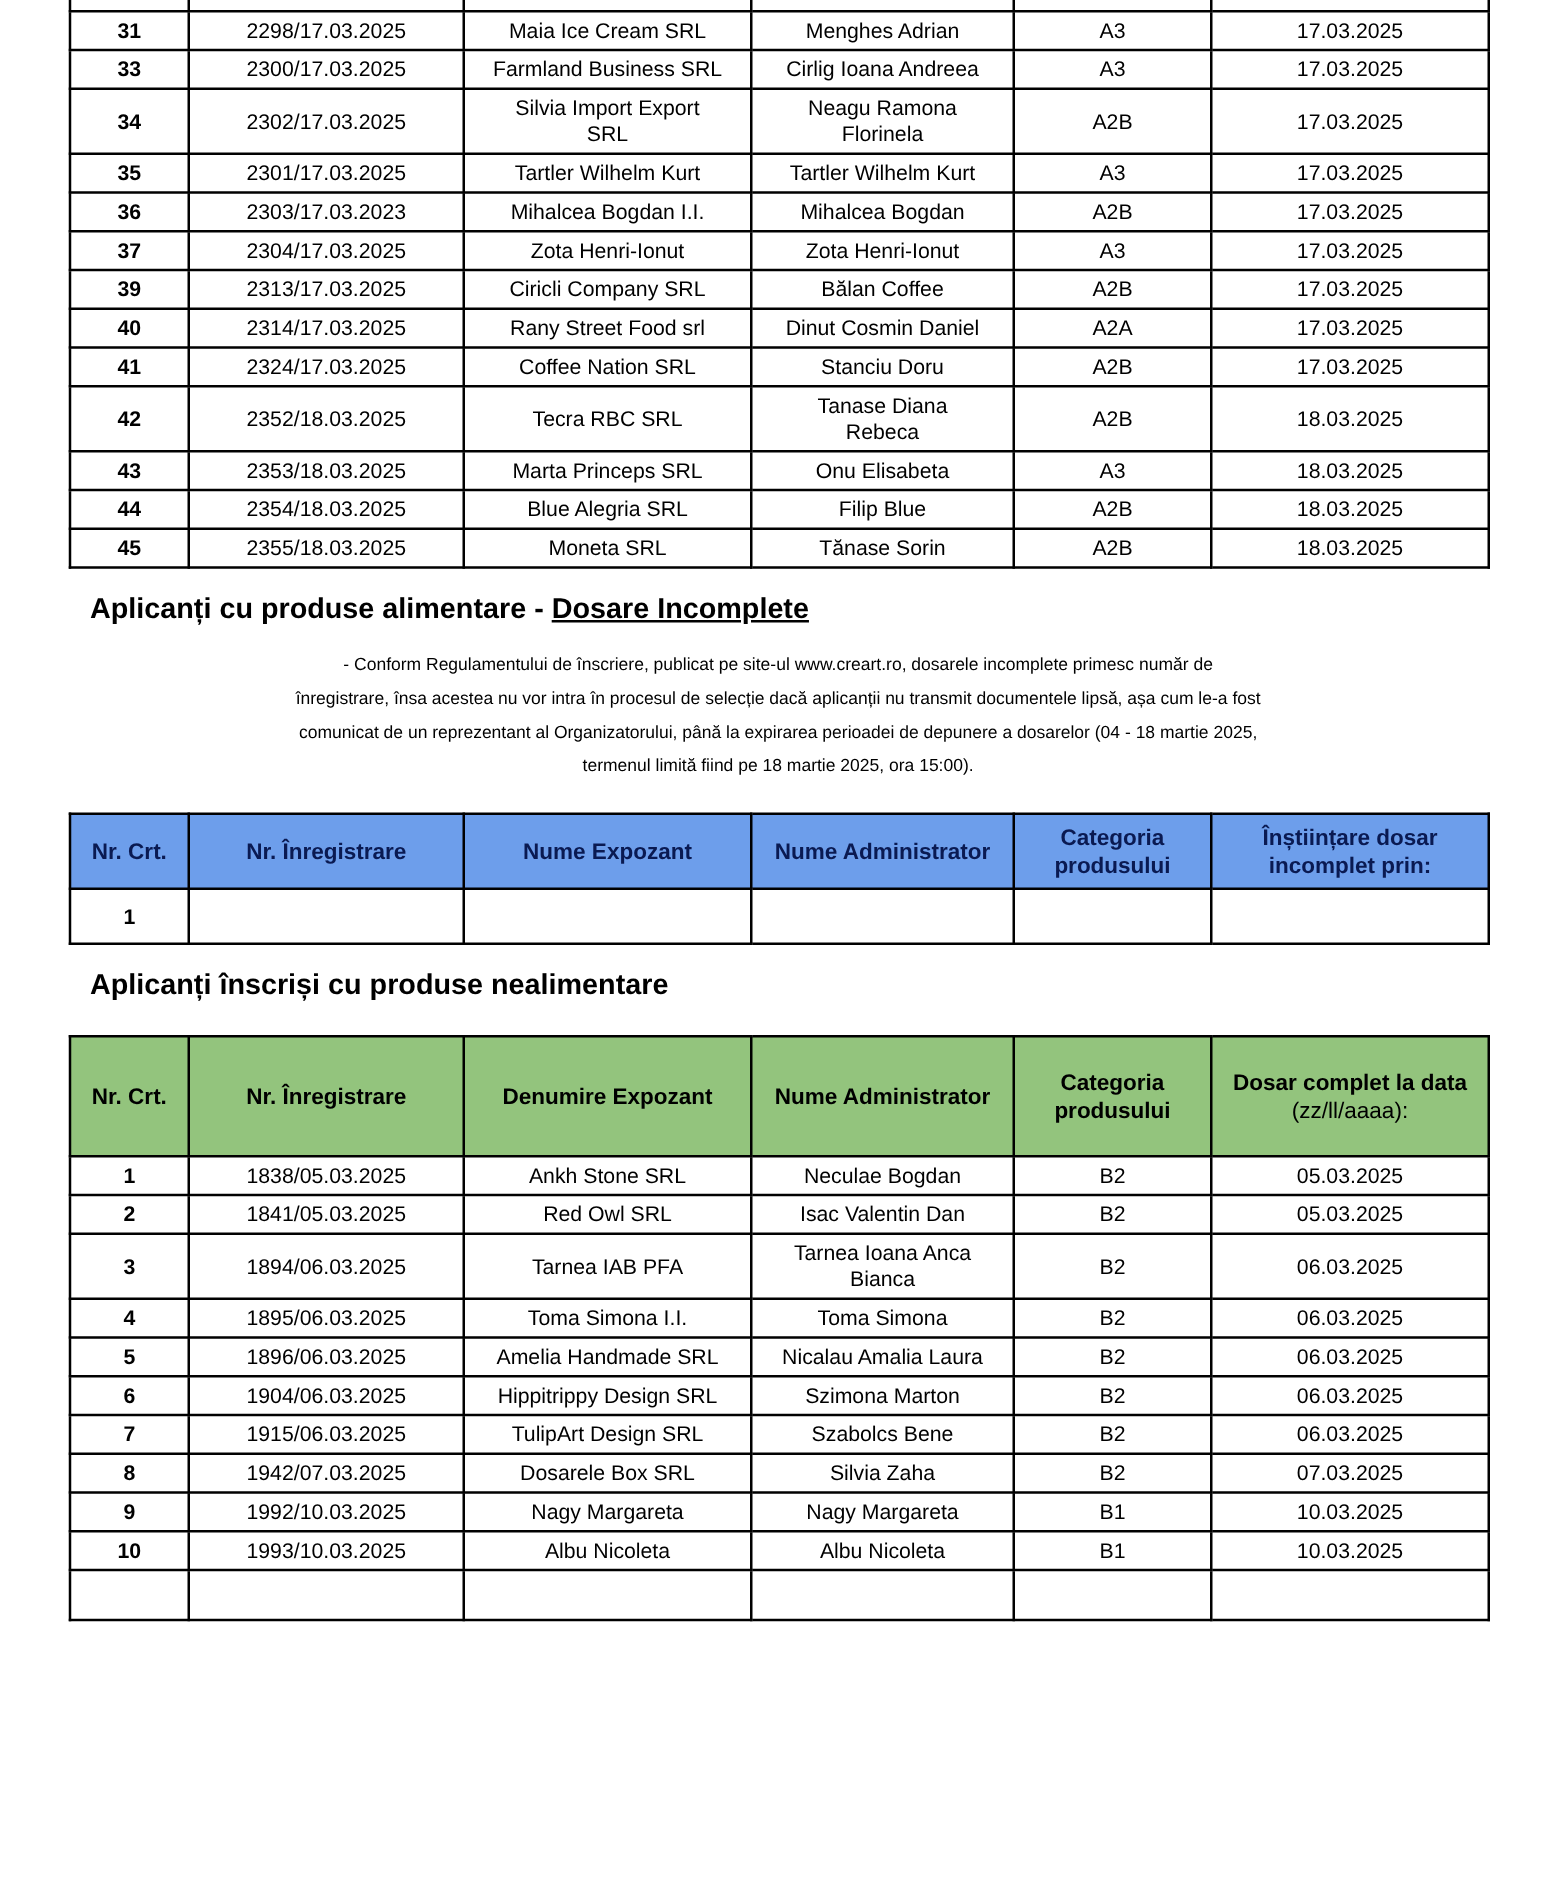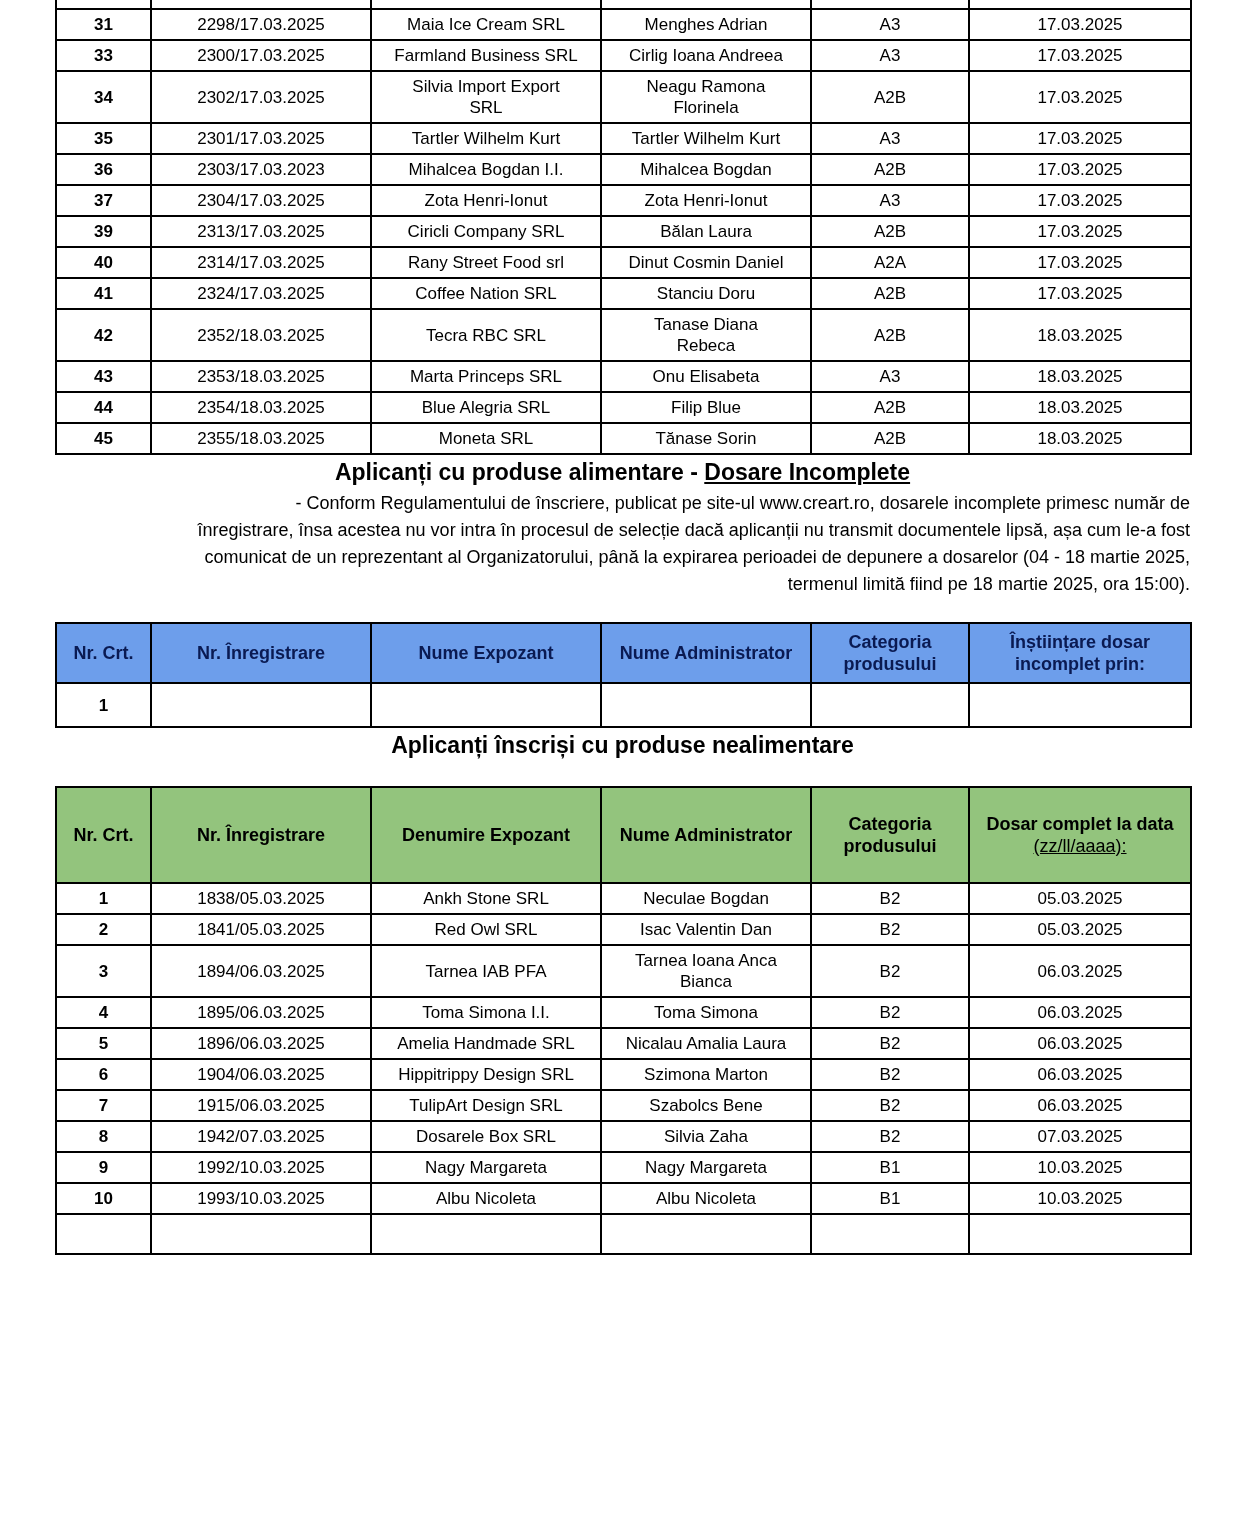--- a/index.html
+++ b/index.html
@@ -35,40 +35,40 @@
 
   table.grid th {
     font-weight: 700;
     font-size: 18px;
     line-height: 22px;
     padding: 7px 4px;
   }
   .blue-head th { background: #6d9eeb; color: #0a1a52; }
   .blue-body td { height: 34px; }
   .green-head th { background: #93c47d; color: #000; }
-  .green-head .sub { display: block; font-weight: 400; text-decoration: underline; }
+  .green-head .sub { display: block; font-weight: 400; }
   .green-head th { height: 80px; }
 
   h2.sec-title {
-    text-align: center;
+    text-align: left;
     font-size: 23px;
     line-height: 29px;
     font-weight: 700;
-    margin: 3px;
+    margin: 17px;
   }
   .title-incomplete { margin-top: 40px; }
   .title-nonfood   { margin-top: 30px; }
   .u { text-decoration: underline; }
 
   p.note {
-    font-size: 18px;
+    font-size: 14px;
     line-height: 27px;
     margin: 0;
     white-space: pre-line;
-    text-align: right;
+    text-align: center;
   }
   .p1 { margin-top: 36px; }
   .p2 { margin-top: 12px; }
 
   .tbl-incomplete { margin-top: 24px; }
   .tbl-nonfood    { margin-top: 26px; }
 </style>
 </head>
 <body>
 
@@ -151,21 +151,21 @@
             <td>Zota Henri-Ionut</td>
             <td>A3</td>
             <td>17.03.2025</td>
           </tr>
 
 
           <tr>
             <td class="c1">39</td>
             <td>2313/17.03.2025</td>
             <td>Ciricli Company SRL</td>
-            <td>Bălan Laura</td>
+            <td>Bălan Coffee</td>
             <td>A2B</td>
             <td>17.03.2025</td>
           </tr>
 
           <tr>
             <td class="c1">40</td>
             <td>2314/17.03.2025</td>
             <td>Rany Street Food srl</td>
             <td>Dinut Cosmin Daniel</td>
             <td>A2A</td>

